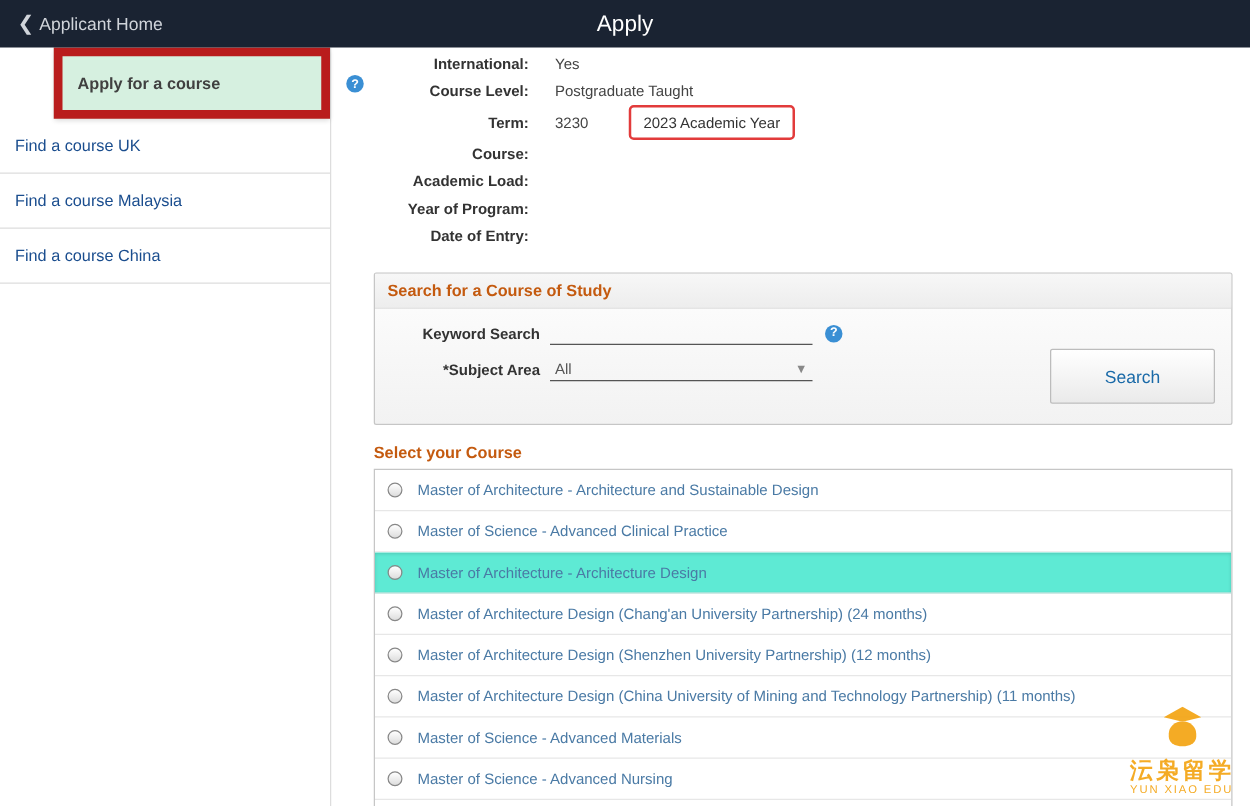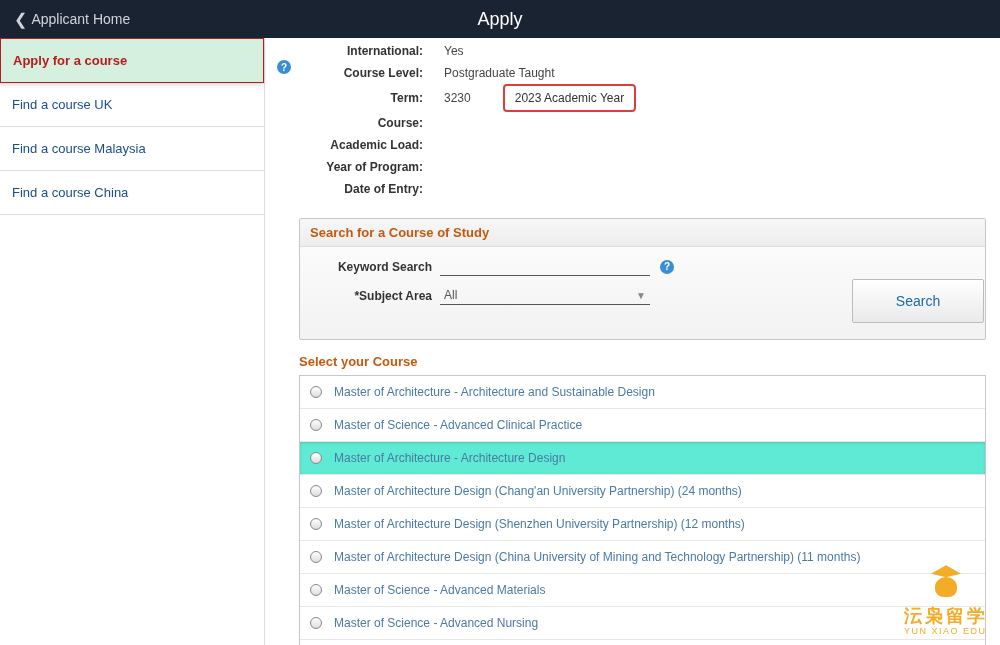--- a/index.html
+++ b/index.html
@@ -50,24 +50,25 @@
     }
     .sidebar-item {
       padding: 14px 12px;
       border-bottom: 1px solid #ddd;
       color: #1a4d8e;
       cursor: pointer;
       font-size: 13px;
     }
     .sidebar-item.active {
       background: #d6f0e0;
-      border: 1px solid #b91c1c;
-      color: #b91c1c;
+      border: 7px solid #b91c1c;
+      color: #404040;
       font-weight: bold;
       box-shadow: 0 2px 4px rgba(0,0,0,0.15);
+      margin-left: 43px;
     }
     .main {
       flex: 1;
       padding: 0 14px 0 34px;
       overflow: hidden;
     }
     .info-block {
       padding-top: 2px;
       position: relative;
     }
@@ -122,21 +123,21 @@
       color: #c45a0f;
       font-weight: bold;
       font-size: 13px;
       padding: 6px 10px;
       border-bottom: 1px solid #ddd;
     }
     .search-body {
       padding: 10px 12px 16px;
       display: flex;
       align-items: flex-start;
-      gap: 20px;
+      gap: 8px;
     }
     .search-fields {
       flex: 0 0 520px;
     }
     .field-row {
       display: flex;
       align-items: center;
       margin-bottom: 10px;
     }
     .field-row .flabel {

